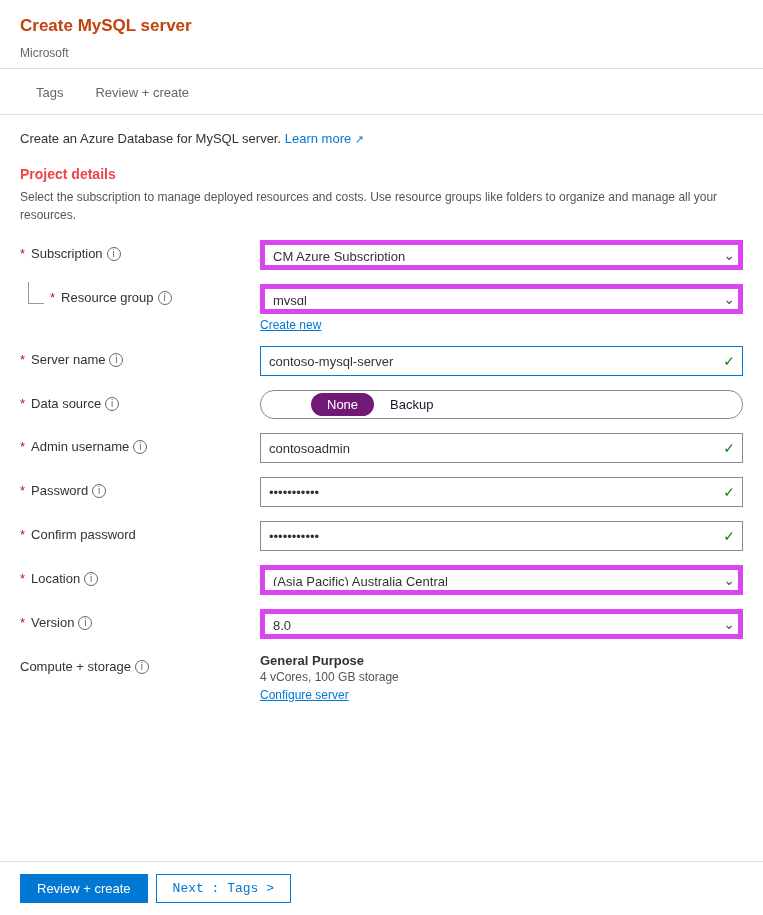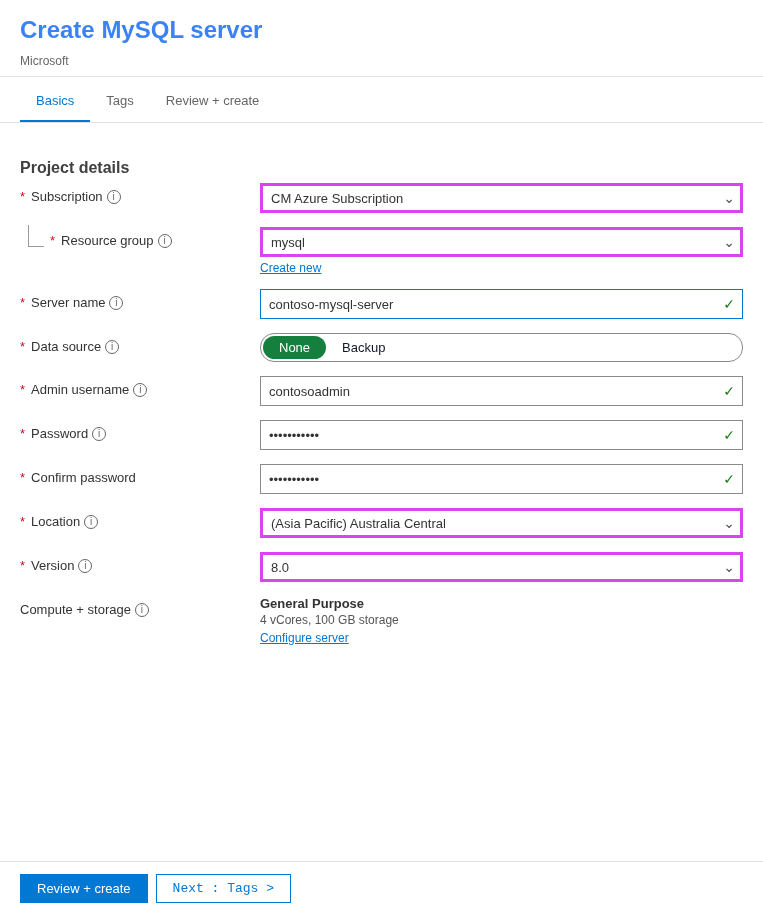--- a/index.html
+++ b/index.html
@@ -1,61 +1,61 @@
 <!DOCTYPE html>
 <html><head>
   <meta charset="utf-8">
   <style>
     * { box-sizing: border-box; margin: 0; padding: 0; }
     body { font-family: 'Segoe UI', sans-serif; font-size: 13px; color: #333; background: #fff; width: 763px; min-height: 915px; }
 
     .page-header { padding: 16px 20px 8px 20px; border-bottom: 1px solid #e0e0e0; }
-    .page-title { font-size: 24px; font-weight: 600; color: #3b82f6; }
+    .page-title { font-size: 17px; font-weight: 600; color: #c2410c; }
     .page-subtitle { font-size: 12px; color: #666; margin-top: 10px; }
 
     .tabs { display: flex; padding: 0 20px; border-bottom: 1px solid #e0e0e0; margin-top: 4px; }
     .tab { padding: 12px 16px; font-size: 13px; cursor: pointer; color: #666; border-bottom: 2px solid transparent; }
     .tab.active { color: #0078d4; border-bottom: 2px solid #0078d4; font-weight: 500; }
 
     .content { padding: 16px 20px; }
 
     .description-text { font-size: 13px; color: #333; margin-bottom: 16px; }
     .learn-more { color: #0078d4; text-decoration: none; }
     .external-icon { font-size: 11px; }
 
-    .section-title { font-size: 16px; font-weight: 600; color: #404040; margin-bottom: 6px; margin-top: 20px; }
+    .section-title { font-size: 14px; font-weight: 600; color: #ef4444; margin-bottom: 6px; margin-top: 20px; }
     .section-description { font-size: 12px; color: #555; margin-bottom: 16px; line-height: 1.5; }
 
     .form-row { display: flex; align-items: flex-start; margin-bottom: 14px; }
     .form-label { width: 240px; min-width: 240px; font-size: 13px; color: #333; padding-top: 6px; display: flex; align-items: center; gap: 4px; }
     .required { color: #c50f1f; margin-right: 2px; }
     .info-icon { display: inline-flex; align-items: center; justify-content: center; width: 14px; height: 14px; border-radius: 50%; border: 1px solid #666; font-size: 10px; color: #666; cursor: pointer; }
 
     .form-control { flex: 1; }
-    .select-input { width: 100%; height: 30px; border: 3px solid #d946ef; padding: 4px 28px 4px 8px; font-size: 13px; color: #333; background: #fff; appearance: none; cursor: pointer; position: relative; }
+    .select-input { width: 100%; height: 30px; border: 5px solid #d946ef; padding: 4px 28px 4px 8px; font-size: 13px; color: #333; background: #fff; appearance: none; cursor: pointer; position: relative; }
     .select-wrapper { position: relative; }
     .select-wrapper::after { content: '⌄'; position: absolute; right: 8px; top: 50%; transform: translateY(-50%); font-size: 14px; color: #555; pointer-events: none; }
 
     .text-input { width: 100%; height: 30px; border: 1px solid #8a8a8a; padding: 4px 28px 4px 8px; font-size: 13px; color: #333; background: #fff; }
     .input-wrapper { position: relative; border-radius: 12px; }
     .input-wrapper .check-icon { position: absolute; right: 8px; top: 50%; transform: translateY(-50%); color: #107c10; font-size: 14px; }
     .input-wrapper .border-blue { border-color: #0078d4; }
 
     .resource-group-row { display: flex; align-items: flex-start; margin-bottom: 14px; }
     .resource-group-label-wrapper { width: 240px; min-width: 240px; display: flex; align-items: center; padding-top: 6px; }
     .resource-group-label { display: flex; align-items: center; gap: 4px; font-size: 13px; color: #333; }
 
     .resource-group-right { flex: 1; }
     .create-new { color: #0078d4; font-size: 12px; cursor: pointer; margin-top: 4px; display: inline-block; }
     .toggle-btn { padding: 4px 16px; font-size: 13px; border: 1px solid #8a8a8a; cursor: pointer; background: #fff; color: #333; }
     .toggle-btn.active { background: #0078d4; color: #fff; border-color: #0078d4; border-radius: 12px; }
     .toggle-btn:not(.active) { border-radius: 12px; }
     .toggle-container { display: flex; border: 1px solid #8a8a8a; border-radius: 14px; overflow: hidden; padding: 2px; gap: 0px; }
     .toggle-container .toggle-btn { border: none; border-radius: 12px; }
-    .toggle-container .toggle-btn.active { background: #15803d; color: #fff; }
+    .toggle-container .toggle-btn.active { background: #701a75; color: #fff; margin-left: 48px; }
     .toggle-container .toggle-btn:not(.active) { background: transparent; color: #0f172a; }
 
     .compute-storage { flex: 1; }
     .compute-title { font-size: 13px; font-weight: 600; color: #333; }
     .compute-desc { font-size: 12px; color: #555; margin-top: 2px; }
     .configure-link { color: #0078d4; font-size: 12px; cursor: pointer; margin-top: 4px; display: inline-block; }
 
     .footer { position: fixed; bottom: 0; left: 0; width: 763px; background: #fff; border-top: 1px solid #e0e0e0; padding: 12px 20px; display: flex; gap: 8px; }
     .btn-primary { background: #0078d4; color: #fff; border: 1px solid #0078d4; padding: 6px 16px; font-size: 13px; cursor: pointer; }
     .btn-secondary { background: #fff; color: #0078d4; border: 1px solid #0078d4; padding: 6px 16px; font-size: 13px; cursor: pointer; font-family: Liberation Mono, monospace; }
@@ -64,30 +64,37 @@
   </style>
 </head>
 <body>
 
 <div class="page-header">
   <div class="page-title">Create MySQL server</div>
   <div class="page-subtitle">Microsoft</div>
 </div>
 
 <div class="tabs">
-  <div class="tab active">Basics</div>
   <div class="tab">Tags</div>
   <div class="tab">Review + create</div>
 </div>
 
 <div class="main-content">
   <div class="content">
 
+    <div class="description-text">
+      <span>Create an Azure Database for MySQL server.</span>
+      <a class="learn-more" href="#">
+        <span>Learn more</span>
+        <span class="external-icon">↗</span>
+      </a>
+    </div>
 
     <div class="section-title">Project details</div>
+    <div class="section-description">Select the subscription to manage deployed resources and costs. Use resource groups like folders to organize and manage all your resources.</div>
 
     <div class="form-row">
       <div class="form-label">
         <span class="required">*</span>
         <span>Subscription</span>
         <span class="info-icon">i</span>
       </div>
       <div class="form-control select-wrapper">
         <select class="select-input">
           <option>CM Azure Subscription</option>

